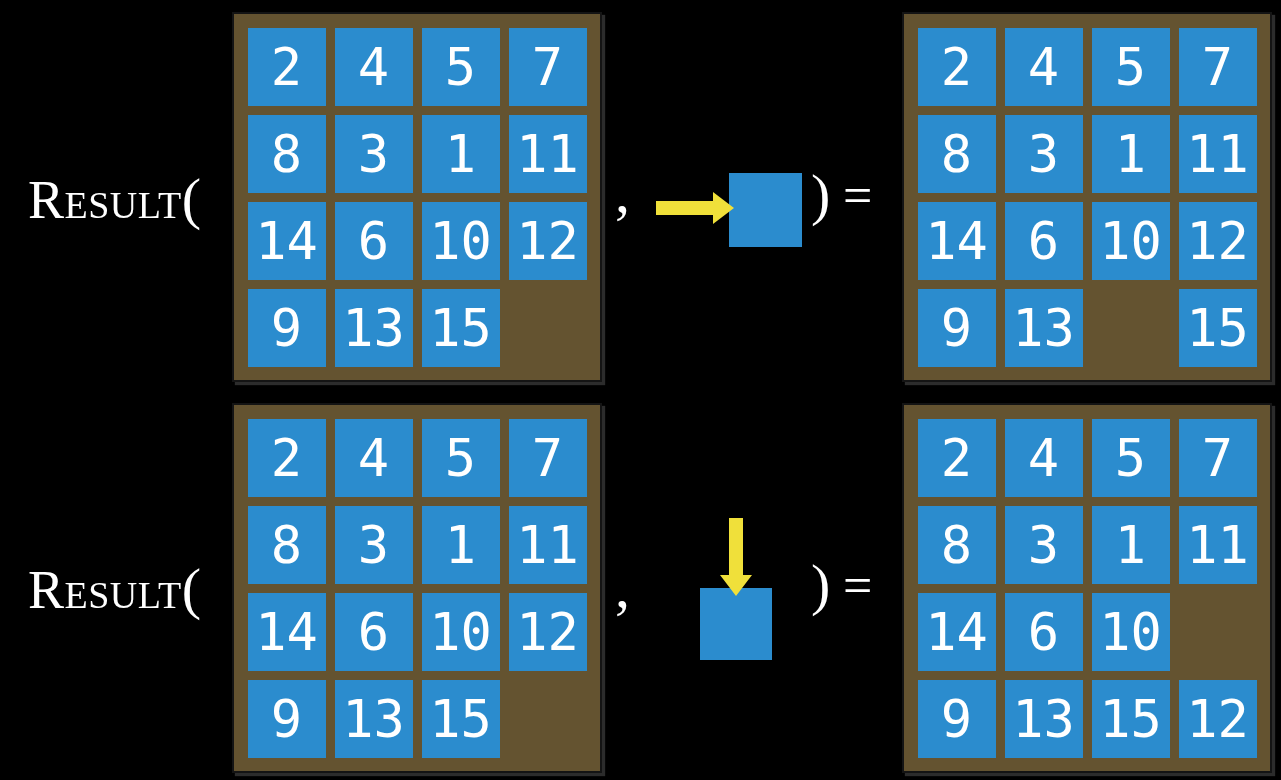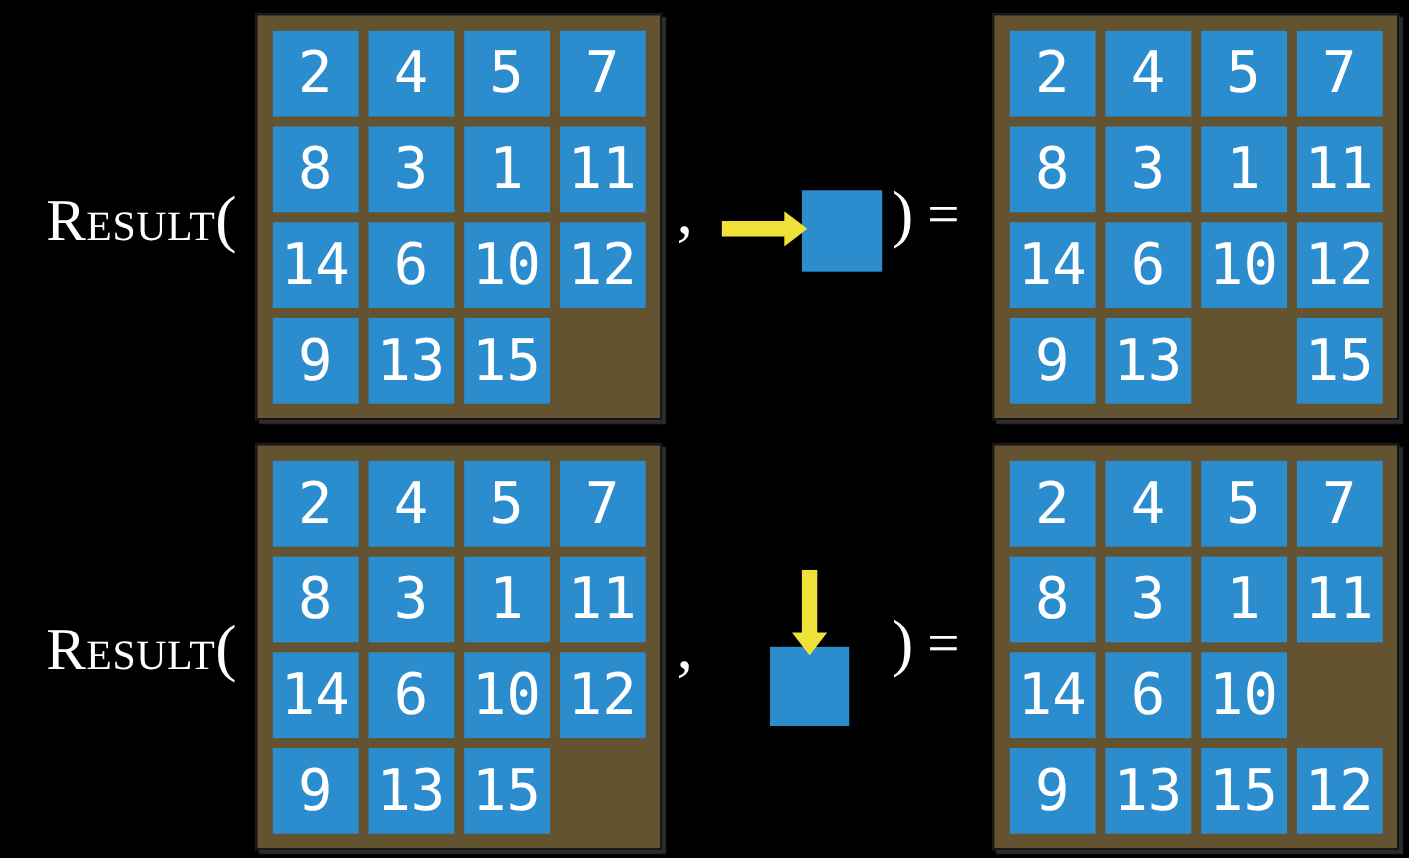--- a/index.html
+++ b/index.html
@@ -53,21 +53,20 @@
   .r2-in  { left: 232px; top: 403px; }
   .r2-out { left: 902px; top: 403px; }
 
   
   .label {
     position: absolute;
     color: var(--text-white, #fff);
     font-size: 54px;
     line-height: 1;
     white-space: nowrap;
-    margin-left: 14px;
   }
   .r1-label { left: 28px; top: 170px; }
   .r2-label { left: 28px; top: 560px; }
   .sc { font-variant-caps: small-caps; letter-spacing: 0.5px; }
   .label .paren { font-size: 58px; }
 
   
   .comma {
     position: absolute;
     color: var(--text-white, #fff);

